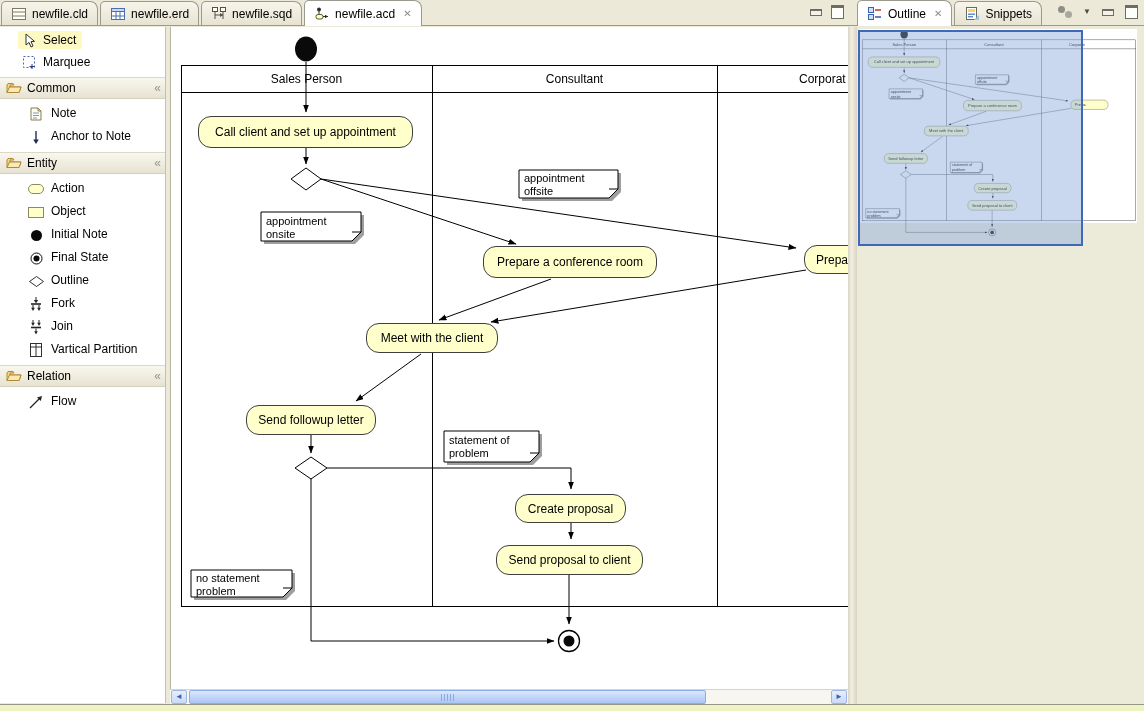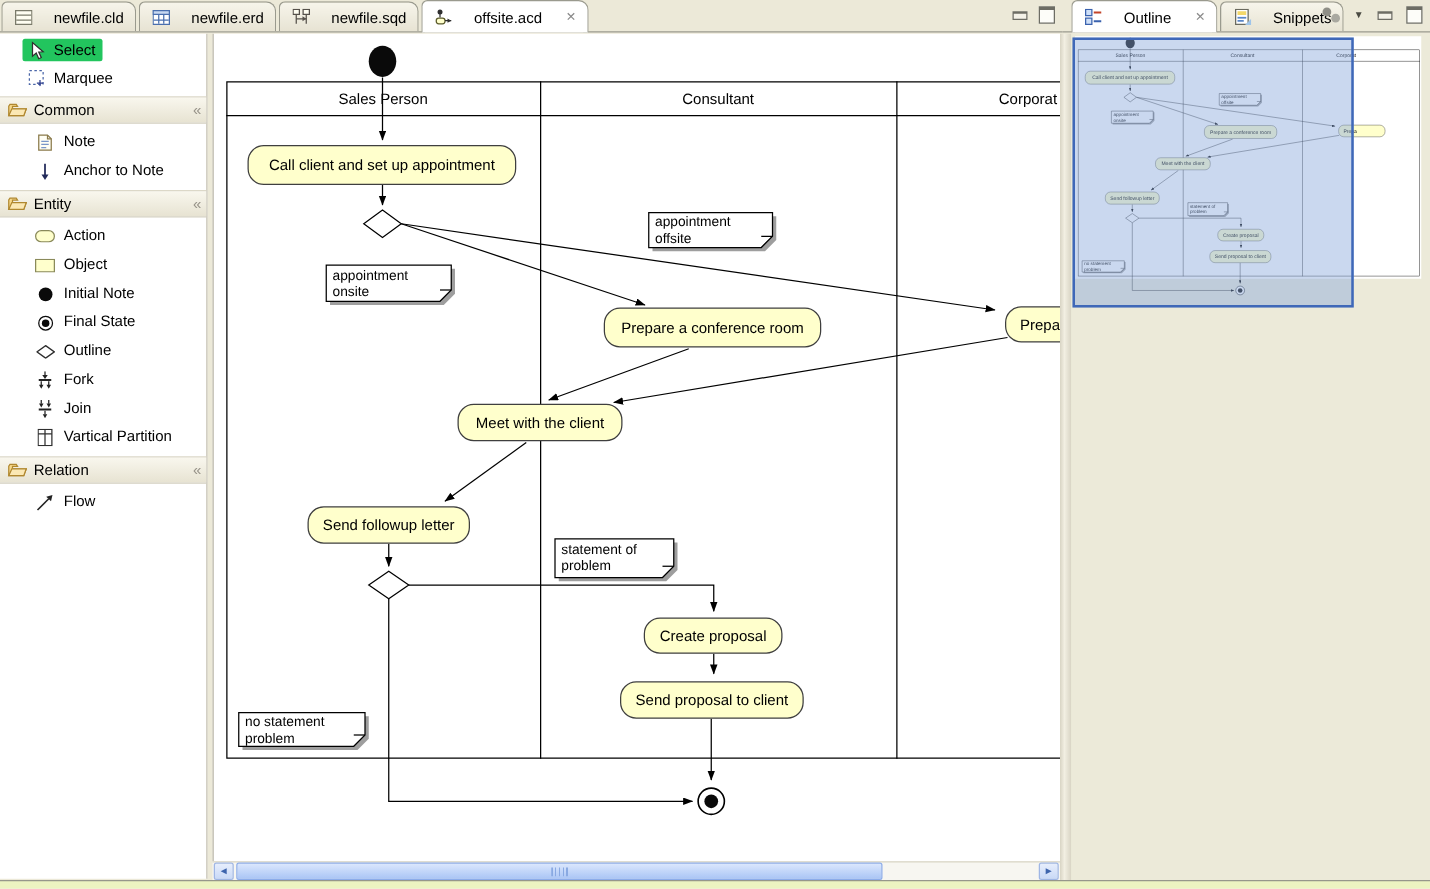--- a/index.html
+++ b/index.html
@@ -4,41 +4,41 @@
 <style>
   html,body{margin:0;padding:0;}
   body{width:1144px;height:711px;position:relative;overflow:hidden;
        background:#ece9d8;font-family:"Liberation Sans",sans-serif;color:#000;
        -webkit-font-smoothing:antialiased;}
   
   .tabbar{position:absolute;top:0;height:26px;border-bottom:1px solid #9a9a8e;
           display:flex;align-items:flex-end;box-sizing:border-box;}
   .tabbar-editor{left:0;width:850px;padding-left:1px;}
   .tabbar-right{left:850px;width:294px;padding-left:7px;}
-  .tab{display:inline-flex;align-items:center;gap:16px;padding:0 9px;height:23px;
+  .tab{display:inline-flex;align-items:center;gap:5px;padding:0 9px;height:23px;
        border:1px solid #9a9a8e;border-bottom:none;border-radius:5px 8px 0 0;
        background:linear-gradient(#f7f5eb,#e7e3d3);font-size:12px;white-space:nowrap;
        margin-right:2px;position:relative;}
   .tab.active{background:#fff;height:25px;margin-bottom:-1px;z-index:2;}
   .tclose{color:#8b8b8b;font-size:10px;margin-left:3px;cursor:default;}
   .ticon{display:inline-flex;width:16px;height:16px;align-items:center;justify-content:center;}
   .wbtns{position:absolute;right:6px;top:5px;display:flex;gap:9px;align-items:center;}
   .ico-min{width:10px;height:4px;border:1px solid #6d6d64;border-top:2px solid #6d6d64;background:#f4f2e8;}
   .ico-max{width:11px;height:10px;border:1px solid #6d6d64;border-top:3px solid #6d6d64;background:#fdfdf9;}
   .ico-menu{font-size:8px;color:#4a4a42;line-height:10px;}
   .ico-sync{display:inline-block;width:14px;height:12px;position:relative;}
   .ico-sync i{position:absolute;width:7px;height:7px;border-radius:50%;background:#a9a8a0;}
   .ico-sync i:first-child{left:0;top:0;background:#8f8e86;}
   .ico-sync i:last-child{right:0;bottom:0;}
   
   .palette{position:absolute;left:0;top:27px;width:166px;height:676px;background:#fff;
            border-right:1px solid #c5c1b2;box-sizing:border-box;font-size:12px;}
   .ptool{display:flex;align-items:center;gap:6px;margin:4px 0 3px 18px;padding:1px 6px 1px 3px;
          width:fit-content;border-radius:2px;}
-  .ptool.selected{background:#22c55e;}
+  .ptool.selected{background:#fef9c3;}
   .psection{background:linear-gradient(#f9f7ee,#e7e3d2);border-top:1px solid #dcd8c8;
             border-bottom:1px solid #d4d0c0;height:20px;display:flex;align-items:center;
             gap:5px;padding:0 6px;margin-top:6px;}
   .pin{margin-left:auto;color:#98948a;font-size:12px;letter-spacing:-2px;}
   .pitem{display:flex;align-items:flex-start;gap:7px;margin:7px 0 7px 28px;height:16px;}
   .picon{display:inline-flex;width:16px;height:16px;align-items:center;justify-content:center;flex:0 0 16px;}
   
   .canvas{position:absolute;left:170px;top:27px;width:678px;height:662px;background:#fff;
           overflow:hidden;border-left:1px solid #b9b5a6;box-sizing:border-box;}
   .diagram{position:absolute;left:0;top:0;width:840px;height:630px;}
@@ -118,21 +118,21 @@
   <div class="tab active">
     <span class="ticon">
       <svg width="14" height="13">
           <circle cx="4" cy="2.5" r="2" fill="#2f2f2f"></circle>
           <line x1="4" y1="4" x2="4" y2="7" stroke="#2f2f2f"></line>
           <rect x="1" y="7.5" width="7" height="4.5" rx="2" fill="#ffffcc" stroke="#5a5a2a"></rect>
           <line x1="8" y1="9.5" x2="13" y2="9.5" stroke="#2f2f2f"></line>
           <path d="M13,9.5 l-3,-1.7 v3.4 z" fill="#2f2f2f"></path>
         </svg>
     </span>
-    <span>offsite.acd</span>
+    <span>newfile.acd</span>
     <span class="tclose">✕</span>
   </div>
   <div class="wbtns">
     <span class="ico-min"></span>
     <span class="ico-max"></span>
   </div>
 </div>
 
 <div class="tabbar tabbar-right">
   <div class="tab active">

